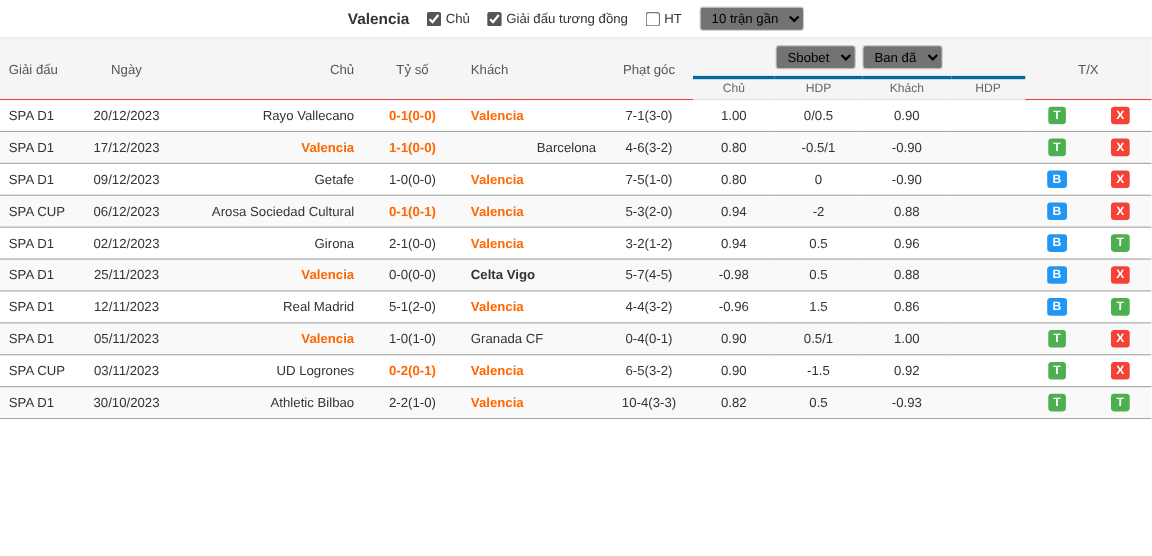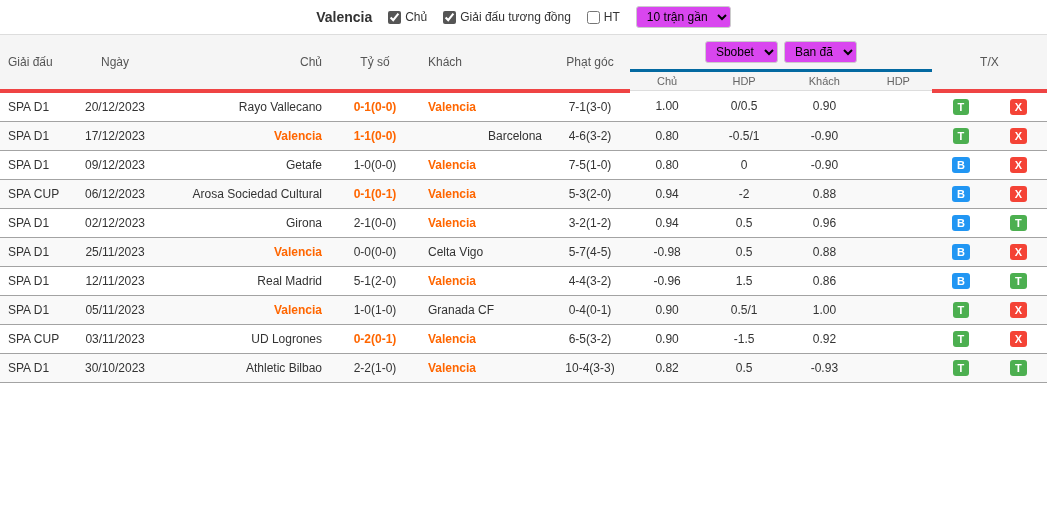--- a/index.html
+++ b/index.html
@@ -32,21 +32,21 @@
       gap: 4px;
       font-size: 12px;
       color: #333;
     }
 
     .dropdown-select {
       border: 1px solid #ccc;
       border-radius: 3px;
       padding: 2px 6px;
       font-size: 12px;
-      background: #d946ef;
+      background: #737373;
       cursor: pointer;
     }
 
     .table-container {
       width: 100%;
       overflow-x: auto;
     }
 
     table {
       width: 100%;
@@ -55,21 +55,21 @@
 
     thead tr {
       background: #f5f5f5;
     }
 
     thead th {
       padding: 6px 8px;
       text-align: center;
       font-weight: normal;
       color: #555;
-      border-bottom: 4px solid #ef4444;
+      border-bottom: 1px solid #ef4444;
       white-space: nowrap;
     }
 
     tbody tr {
       border-bottom: 1px solid #a3a3a3;
     }
 
     tbody td {
       padding: 6px 8px;
       text-align: center;
@@ -258,21 +258,21 @@
           <td>0.96</td>
           <td></td>
           <td><span class="badge-b">B</span></td>
           <td><span class="badge-t">T</span></td>
         </tr>
         <tr style="background: rgb(249, 249, 249);">
           <td class="col-giai-dau" style="text-align: left;">SPA D1</td>
           <td>25/11/2023</td>
           <td class="col-chu orange-text">Valencia</td>
           <td>0-0(0-0)</td>
-          <td class="col-khach" style="text-align: left;">Celta Vigo</td>
+          <td class="col-khach" style="text-align: left; font-weight: bold;">Celta Vigo</td>
           <td>5-7(4-5)</td>
           <td>-0.98</td>
           <td>0.5</td>
           <td>0.88</td>
           <td></td>
           <td><span class="badge-b">B</span></td>
           <td><span class="badge-x">X</span></td>
         </tr>
         <tr style="background: rgb(255, 255, 255);">
           <td class="col-giai-dau" style="text-align: left;">SPA D1</td>

